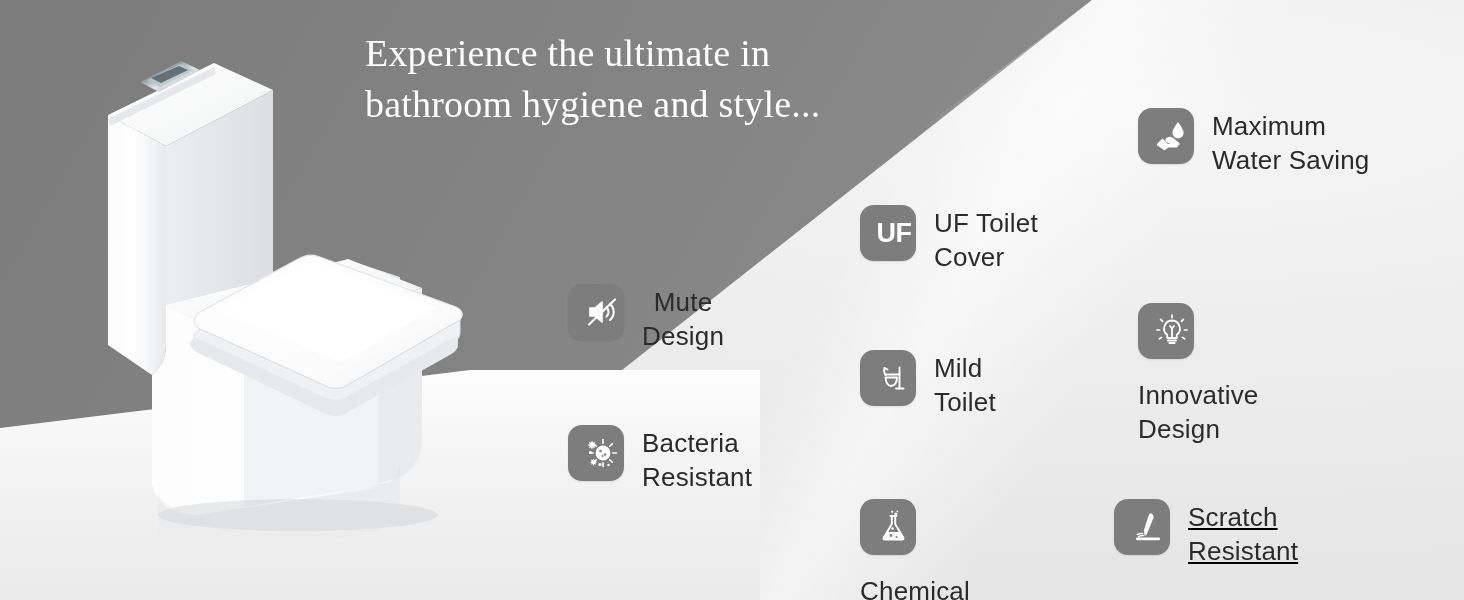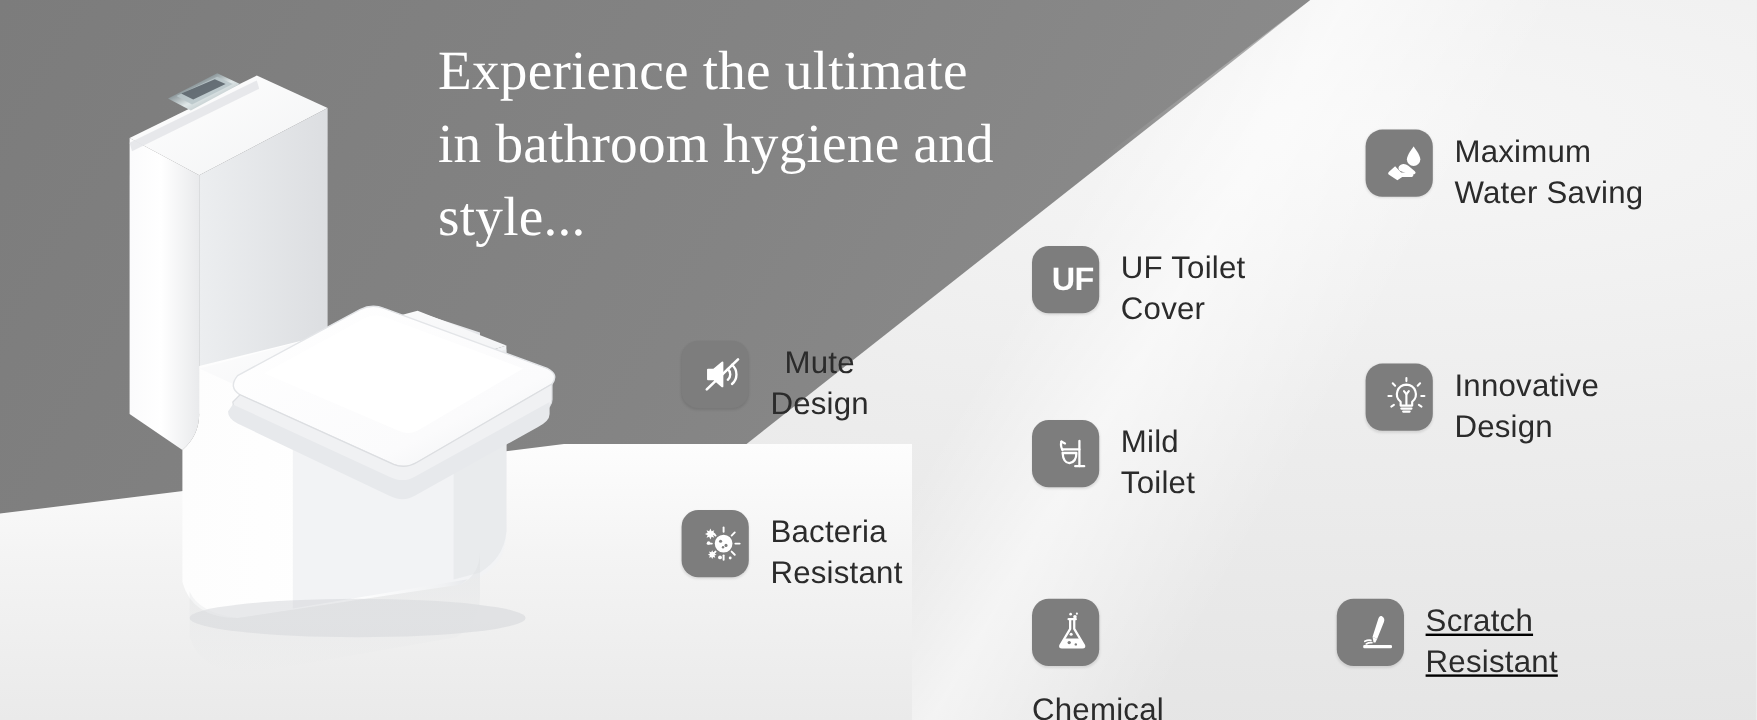--- a/index.html
+++ b/index.html
@@ -36,21 +36,21 @@
   .floor{
     position:absolute; left:0; bottom:0; width:760px; height:230px;
     background:linear-gradient(180deg,#fdfdfd 0%,#f4f4f4 40%,#eaeaea 100%);
     clip-path:polygon(0 58px, 470px 0, 760px 0, 760px 230px, 0 230px);
   }
 
   
   .headline{
     position:absolute; left:365px; top:28px; width:470px;
     font-family:"Liberation Serif", serif;
-    font-size:46px; line-height:1.33;
+    font-size:38px; line-height:1.33;
     color:#ffffff; letter-spacing:.2px;
   }
 
   
   .product{ position:absolute; left:48px; top:45px; width:420px; height:530px; }
   .product svg{ display:block; width:100%; height:100%; }
 
   
   .feature{ position:absolute; display:flex; align-items:flex-start; gap:18px; }
   .tile{
@@ -72,21 +72,21 @@
     white-space:pre-line;
   }
 
   
   .f-mute      { left:568px; top:284px;text-align:center; }
   .f-bacteria  { left:568px; top:425px; }
   .f-uf        { left:860px; top:205px; }
   .f-mild      { left:860px; top:350px; }
   .f-chemical  { left:860px; top:499px;flex-direction:column; }
   .f-water     { left:1138px; top:108px; }
-  .f-innovative{ left:1138px; top:303px; }
+  .f-innovative{ left:1138px; top:303px;flex-direction:column; }
   .f-scratch   { left:1114px; top:499px;text-decoration:underline; }
 </style>
 </head>
 <body>
 
 <div class="banner">
 
   <div class="bg-light"></div>
   <div class="bg-grey"></div>
   <div class="bg-edge"></div>

